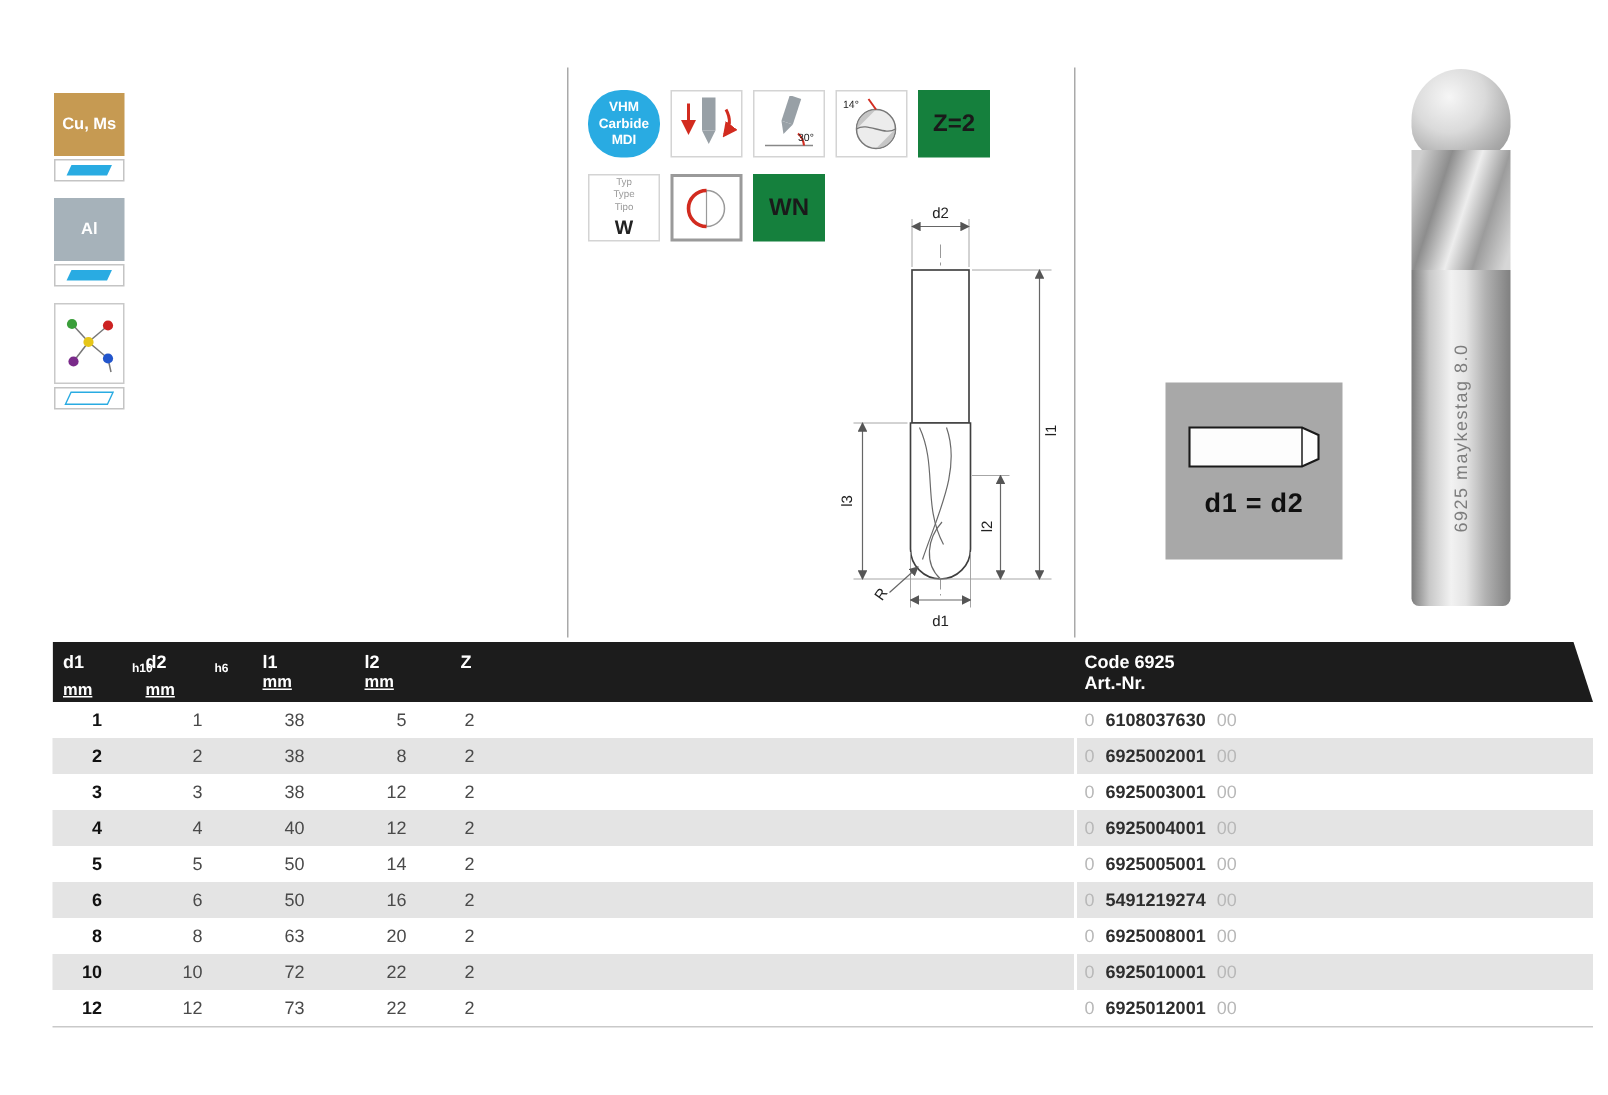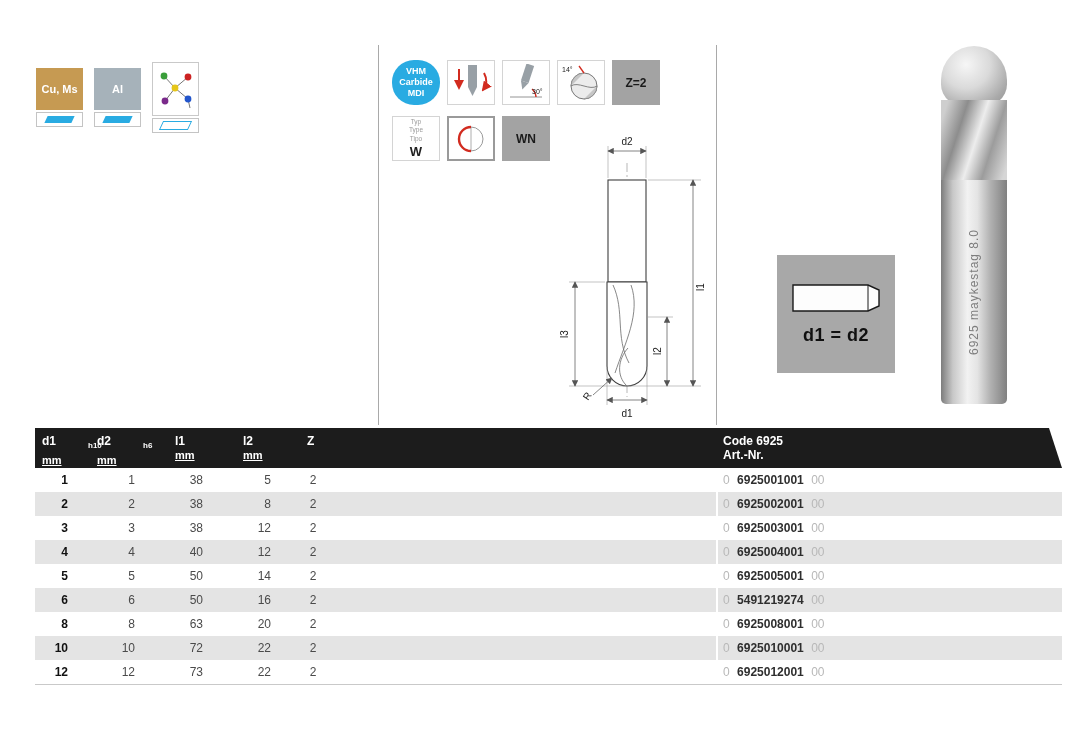--- a/index.html
+++ b/index.html
@@ -5,42 +5,42 @@
   html,body { margin:0; padding:0; background:#fff; }
   .page { position:relative; width:1072px; height:730px; background:#fff;
           font-family:"Liberation Sans", sans-serif; overflow:hidden; }
 
   
   .vline { position:absolute; top:45px; width:1px; height:380px; background:#a9a9a9; }
   .vline.v1 { left:378px; }
   .vline.v2 { left:716px; }
 
   
-  .materials { position:absolute; left:36px; top:62px; display:flex; gap:11px; align-items:center; }
+  .materials { position:absolute; left:36px; top:62px; display:flex; gap:11px; align-items:flex-start;flex-direction:column; }
   .mat { width:47px; }
   .mat-box { height:42px; display:flex; align-items:center; justify-content:center;
              color:#fff; font-size:11px; font-weight:bold; }
   .mat-box.cu { background:#c69a52; }
   .mat-box.al { background:#a6b2ba; }
   .mat-box.diagram { background:#fff; border:1px solid #c9c9c9; height:52px; }
   .mat-strip { height:13px; margin-top:2px; border:1px solid #c4c4c4; background:#fff;
                display:flex; align-items:center; justify-content:center; }
   .para { width:27px; height:7px; transform:skewX(-25deg); }
   .para.filled { background:#29abe2; }
   .para.outline { background:#fff; border:1.5px solid #29abe2; }
 
   
   .pictos { position:absolute; left:392px; top:60px; }
   .picto-row { display:flex; gap:7px; margin-bottom:11px; }
   .picto { width:48px; height:45px; box-sizing:border-box; display:flex;
            align-items:center; justify-content:center; flex-direction:column; }
   .picto.cyan { background:#29abe2; color:#fff; font-size:9px; font-weight:bold; line-height:1.25;border-radius:22px; }
   .picto.lite { background:#fff; border:1px solid #d4d4d4; }
   .picto.framed { background:#fff; border:2px solid #9a9a9a; }
-  .picto.gray { background:#a3a3a3; color:#1a1a1a; font-weight:bold; font-size:12px;align-items:center; }
+  .picto.gray { background:#15803d; color:#1a1a1a; font-weight:bold; font-size:16px;align-items:center; }
   .typ-small { font-size:6.5px; color:#9a9a9a; line-height:1.25; text-align:center; }
   .typ-letter { font-size:13px; font-weight:bold; color:#222; margin-top:1px; }
 
   
   .tech { position:absolute; left:555px; top:135px; }
   .tech text { font-size:10px; fill:#222; }
 
   
   .shank-note { position:absolute; left:777px; top:255px; width:118px; height:118px;
                 background:#a8a8a8; display:flex; flex-direction:column;
@@ -294,21 +294,21 @@
     <div class="tbody">
 
         <div class="trow">
           <span class="cell c-d1">1</span>
           <span class="cell c-d2">1</span>
           <span class="cell c-l1">38</span>
           <span class="cell c-l2">5</span>
           <span class="cell c-z">2</span>
           <span class="cell c-code">
             <span class="code-muted">0</span>
-            <span class="code-main">6925001001</span>
+            <span class="code-main">6108037630</span>
             <span class="code-muted">00</span>
           </span>
         </div>
 
         <div class="trow">
           <span class="cell c-d1">2</span>
           <span class="cell c-d2">2</span>
           <span class="cell c-l1">38</span>
           <span class="cell c-l2">8</span>
           <span class="cell c-z">2</span>

